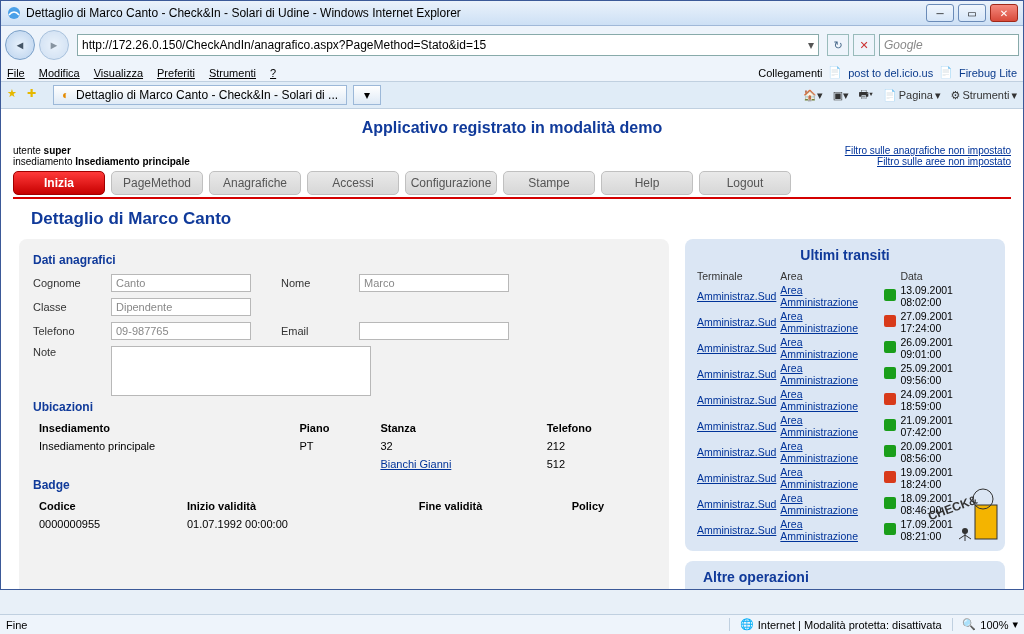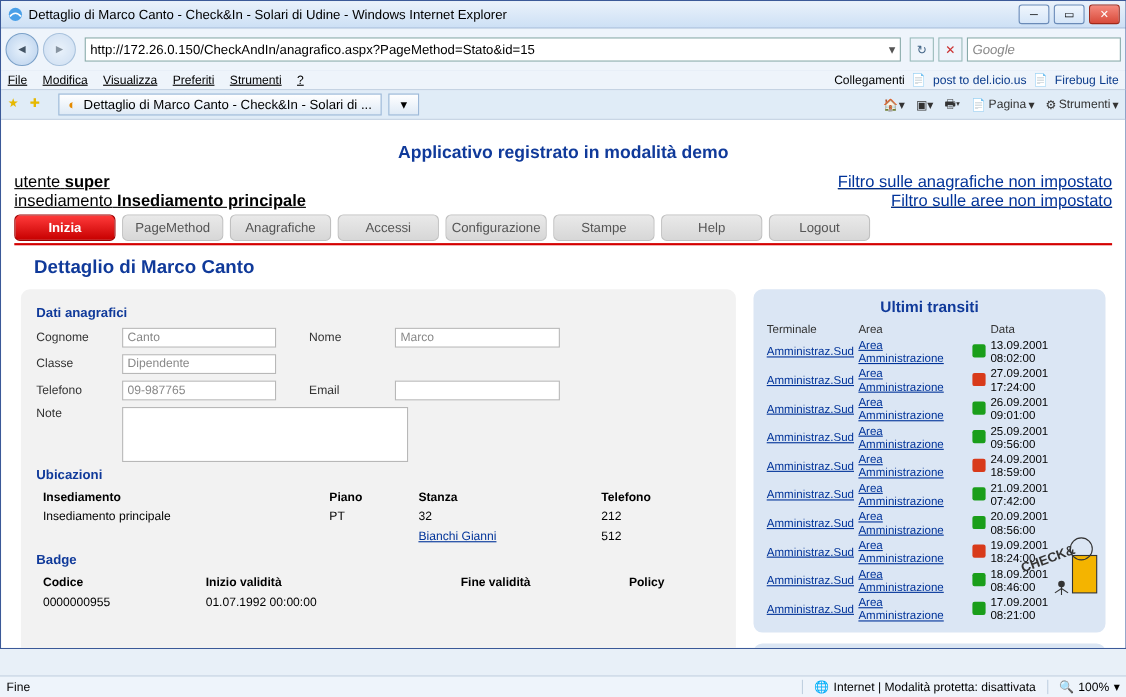--- a/index.html
+++ b/index.html
@@ -28,23 +28,23 @@
   .menubar .lnk { color:#0b3b8c; }
   
   .tabbar { display:flex; align-items:center; padding:3px 6px; background:#e0ecf7; border-bottom:1px solid #c0d0e0; }
   .fav { width:16px; height:16px; display:inline-block; color:#e6b800; margin-right:4px; }
   .tab { display:flex; align-items:center; background:linear-gradient(#fff,#dfeaf6); border:1px solid #9cb8d8; padding:2px 8px; margin-left:6px; max-width:300px; font-size:12px; }
   .tab.new { width:28px; justify-content:center; }
   .cmdbar { margin-left:auto; display:flex; align-items:center; gap:10px; font-size:11px; color:#333; }
   .cmdbar .ci { display:flex; align-items:center; gap:2px; }
   
   
-  .content { background:#fff; height: 480px; overflow:hidden; padding: 18px 12px 0 12px; position:relative; }
+  .content { background:#fff; height: 480px; overflow:hidden; padding: 6px 12px 0 12px; position:relative; }
   .demo-banner { text-align:center; font-weight:bold; color:#103a9a; font-size:16px; margin:4px 0 8px; }
-  .ctx { display:flex; font-size:15px;text-decoration:underline; }
+  .ctx { display:flex; font-size:10px; }
   .ctx-left { }
   .ctx-left b { font-weight:bold; }
   .ctx-right { margin-left:auto; text-align:right; }
   .ctx-right a { color:#003399; text-decoration:underline; display:block; }
   
   .menubuttons { display:flex; gap:6px; margin:4px 0 2px; }
   .mbtn { width:92px; text-align:center; padding:4px 0; border-radius:5px; background:linear-gradient(#e9e9e9,#d7d7d7); border:1px solid #c0c0c0; color:#555; font-size:12px; }
   .mbtn.active { background:linear-gradient(#ff3a3a,#c70000); color:#fff; border-color:#a00000; font-weight:bold; }
   .redline { height:2px; background:#d40000; margin:2px 0 10px; }
   

